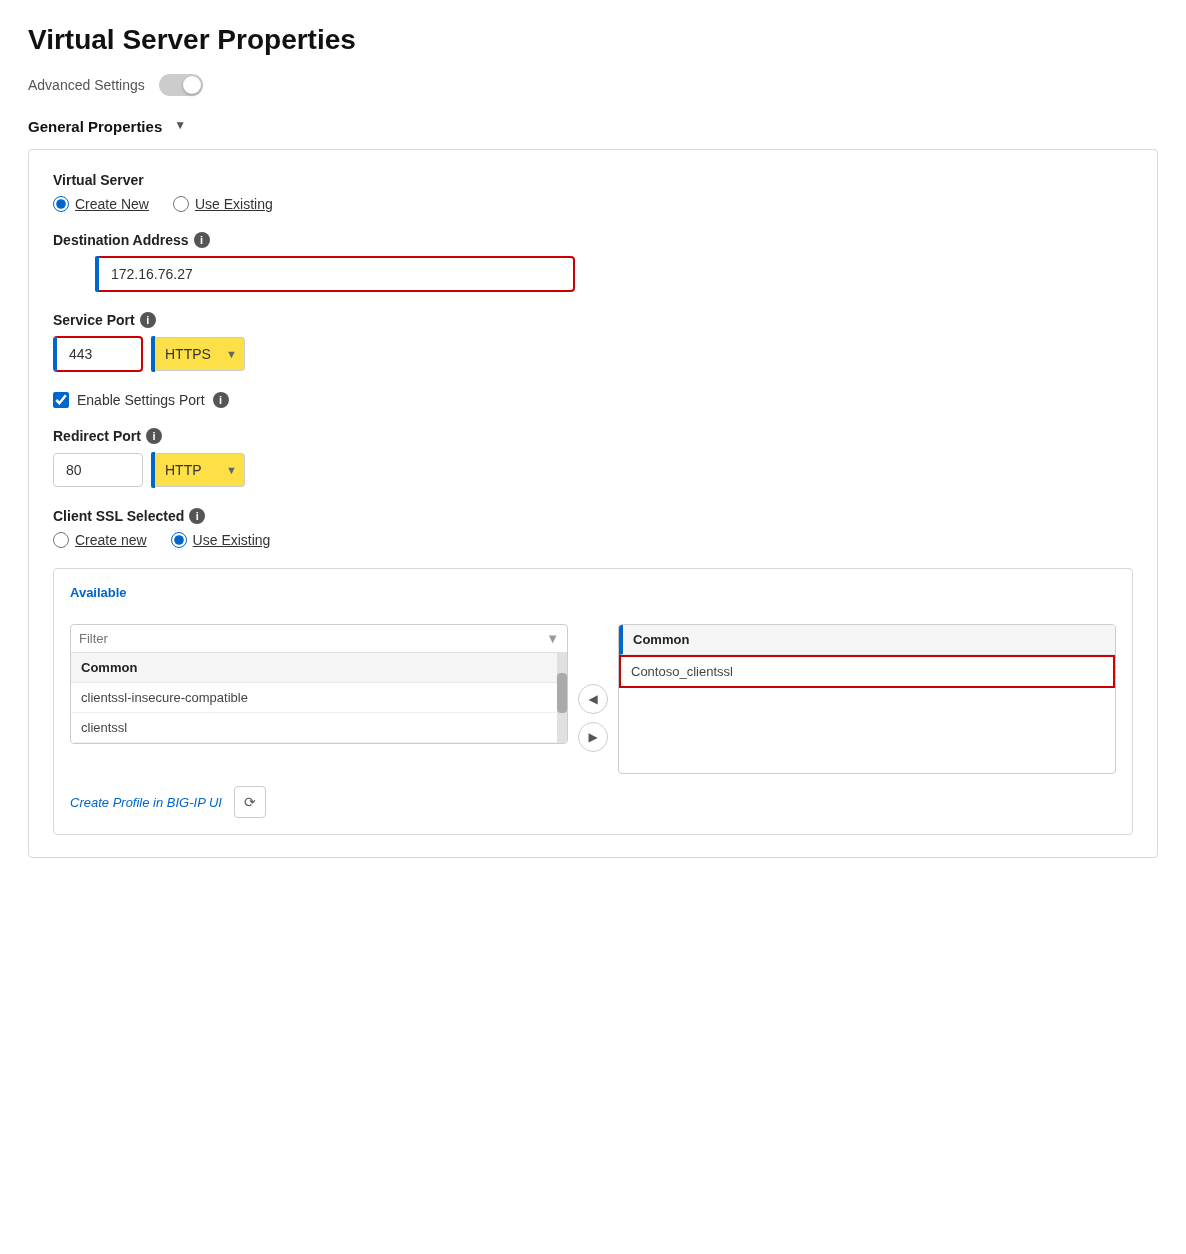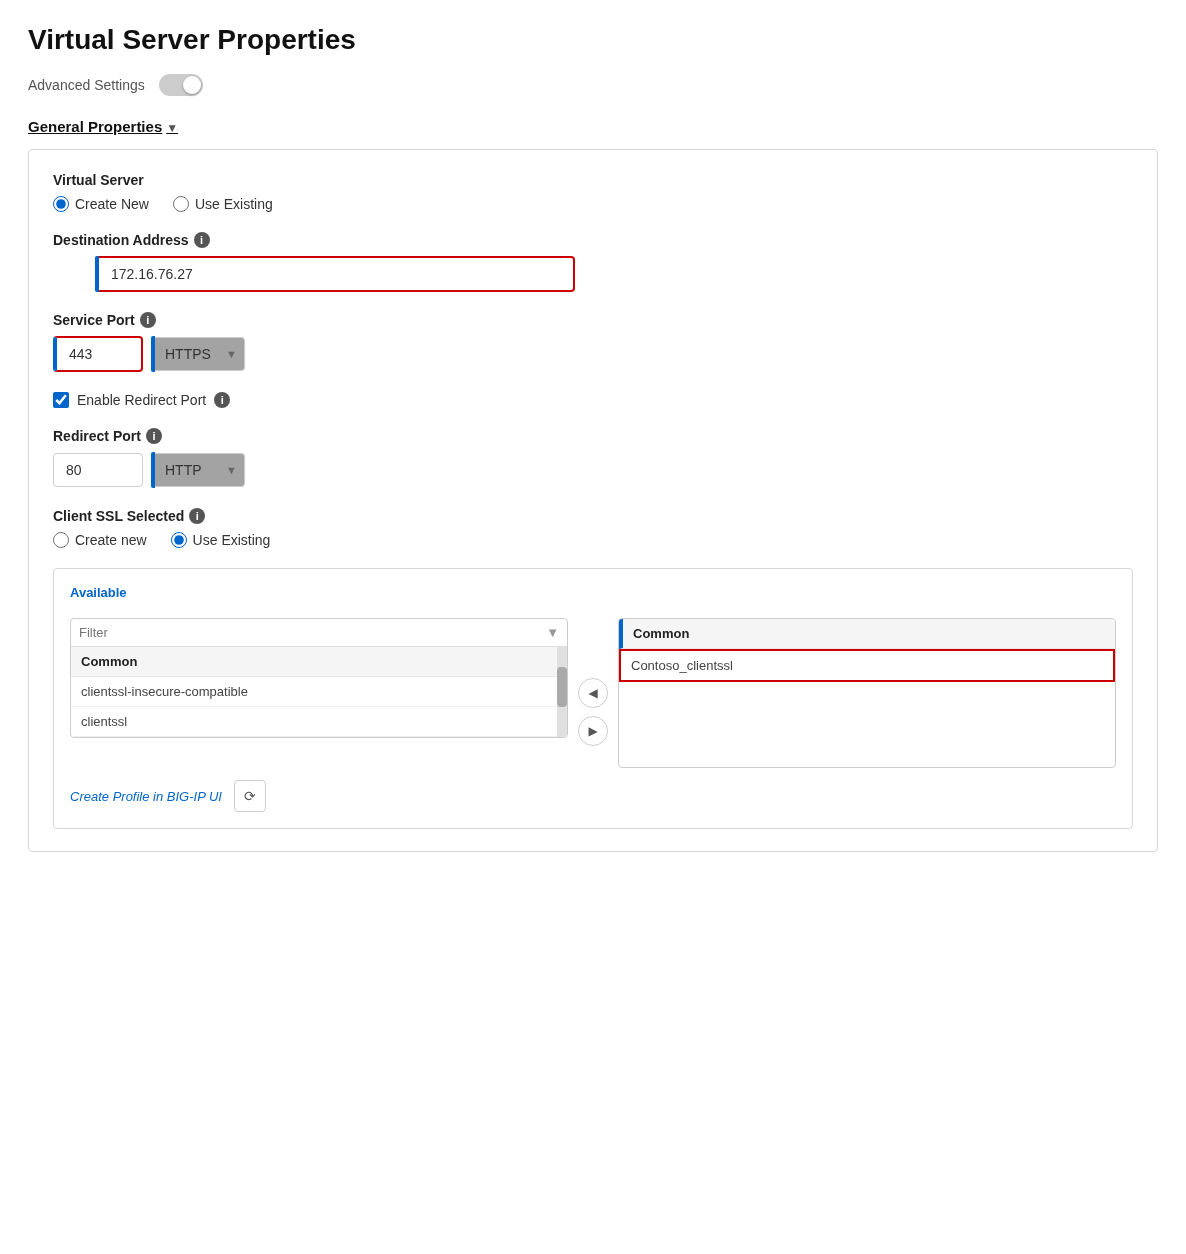--- a/index.html
+++ b/index.html
@@ -40,28 +40,27 @@
       width: 18px;
       height: 18px;
       background: #fff;
       border-radius: 50%;
       top: 2px;
       right: 2px;
       box-shadow: 0 1px 3px rgba(0,0,0,0.3);
     }
     .section-header {
       display: flex;
-      align-items: flex-end;
-      gap: 4px;
+      align-items: flex-start;
+      gap: 12px;
       font-size: 15px;
       font-weight: 700;
       color: #111;
       margin-bottom: 14px;
       cursor: pointer;
-      text-decoration: underline;
     }
     .section-header .chevron {
       font-size: 12px;
       color: #555;
     }
     .general-properties-box {
       border: 1px solid #d8d8d8;
       border-radius: 4px;
       padding: 22px 24px;
       background: #fff;
@@ -88,20 +87,21 @@
       background: #555;
       color: #fff;
       font-size: 11px;
       font-weight: 700;
       cursor: pointer;
     }
     .radio-group {
       display: flex;
       gap: 24px;
       align-items: center;
+      text-decoration: underline;
     }
     .radio-option {
       display: flex;
       align-items: center;
       gap: 6px;
       font-size: 14px;
       cursor: pointer;
     }
     .radio-option input[type="radio"] {
       width: 16px;
@@ -137,21 +137,21 @@
       background: #0066cc;
       border-radius: 2px 0 0 2px;
     }
     .port-select {
       padding: 8px 28px 8px 10px;
       border: 1px solid #ccc;
       border-left: none;
       border-radius: 0 4px 4px 0;
       font-size: 14px;
       color: #333;
-      background: #a3a3a3;
+      background: #fde047;
       appearance: none;
       cursor: pointer;
       min-width: 90px;
     }
     .select-chevron {
       position: absolute;
       right: 8px;
       pointer-events: none;
       font-size: 11px;
       color: #666;
@@ -360,21 +360,21 @@
           <option>HTTP</option>
           <option>Other</option>
         </select>
         <span class="select-chevron">▼</span>
       </div>
     </div>
   </div>
 
   <div class="checkbox-row">
     <input type="checkbox" checked="" style="">
-    <span>Enable Redirect Port</span>
+    <span>Enable Settings Port</span>
     <span class="info-icon">i</span>
   </div>
 
   <div class="field-group">
     <div class="field-label">
       <span>Redirect Port</span>
       <span class="info-icon">i</span>
     </div>
     <div class="port-row">
       <input class="port-input" type="text" value="80" style="">
@@ -401,21 +401,21 @@
         <span>Create new</span>
       </label>
       <label class="radio-option">
         <input type="radio" name="client_ssl" checked="" style="">
         <span>Use Existing</span>
       </label>
     </div>
   </div>
 
   <div class="dual-list-container">
-    <div style="display:flex; gap:10px; margin-bottom:10px;">
+    <div style="display:flex; gap:10px; margin-bottom:16px;">
       <div style="flex:1;">
         <div class="dual-list-col-label">Available</div>
       </div>
       <div style="width:40px;"></div>
     </div>
 
     <div class="dual-list-inner">
 
       <div style="flex:1;">
         <div style="border:1px solid #ccc; border-radius:4px; overflow:hidden;">

